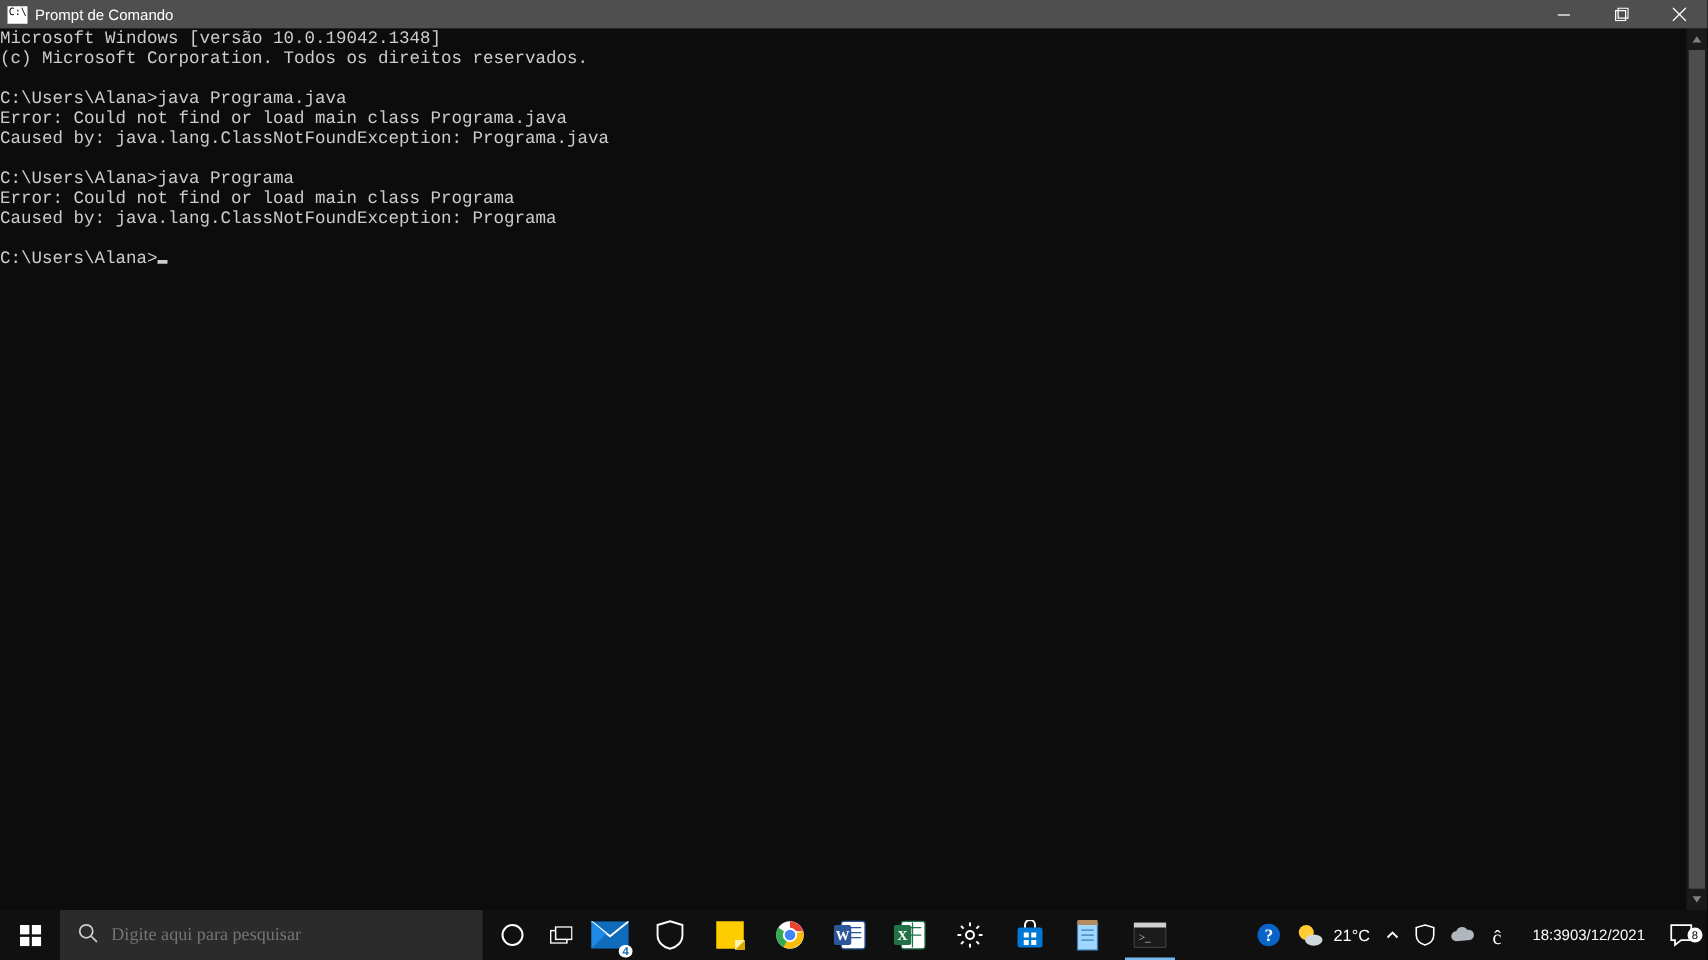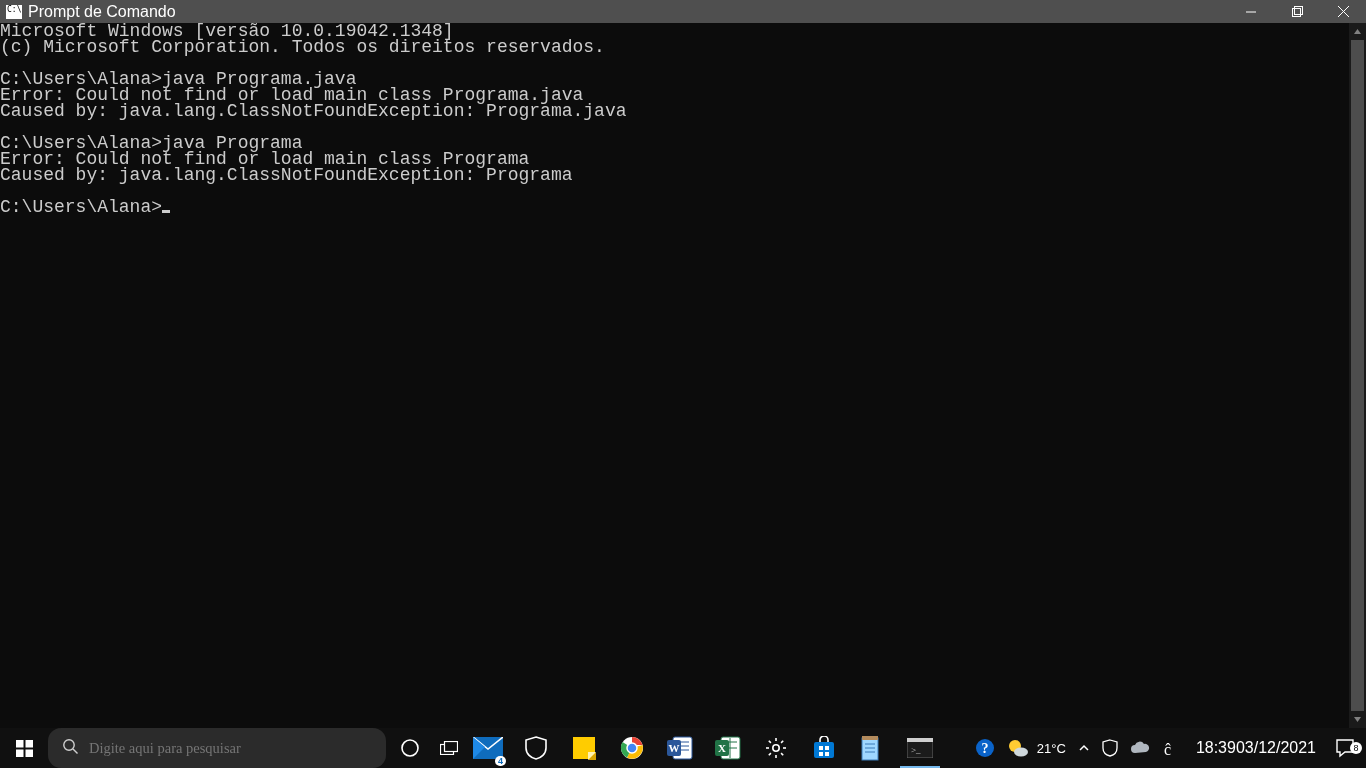--- a/index.html
+++ b/index.html
@@ -2,21 +2,21 @@
 <html><head>
 <meta charset="utf-8">
 <style>
   * { margin: 0; padding: 0; box-sizing: border-box; }
   html, body { width: 1366px; height: 768px; overflow: hidden; font-family: "Segoe UI", Tahoma, sans-serif; background:#000; }
 
   
   .titlebar {
     position: absolute; top:0; left:0; right:0; height:23px;
     background:#4f4f4f;
-    display:flex; align-items:center; color:#fff; font-size:16px;
+    display:flex; align-items:center; color:#fff; font-size:12px;
     user-select:none;
   }
   .titlebar .app-icon {
     width:16px; height:14px; margin:0 6px 0 6px;
     background:#fff; position:relative; display:inline-block;
   }
   .titlebar .app-icon::before{
     content:"C:\\"; position:absolute; top:0; left:1px;
     font-family: Consolas, monospace; font-size:8px; color:#000;
   }
@@ -30,21 +30,21 @@
 
   
   .terminal-wrap {
     position:absolute; top:23px; left:0; right:0; bottom:40px;
     background:#000;
   }
   .terminal {
     position:absolute; top:0; left:0; right:17px; bottom:0;
     background:#0c0c0c; color:#cccccc;
     font-family: Consolas, "Courier New", monospace;
-    font-size:18px; line-height:16px;
+    font-size:14px; line-height:16px;
     white-space:pre; padding:0 0 0 0;
   }
   .terminal .line { height:16px; }
   .terminal .cursor {
     display:inline-block; width:8px; height:3px; background:#cccccc;
     vertical-align:baseline; margin-bottom:-1px;
     animation: blink 1s steps(1) infinite;
   }
   @keyframes blink { 50% { opacity:0; } }
 
@@ -69,40 +69,40 @@
     position:absolute; left:0; right:0; bottom:0; height:40px;
     background:#101010; display:flex; align-items:stretch; color:#fff;
     font-size:12px;
   }
   .start-btn {
     width:48px; display:flex; align-items:center; justify-content:center;
   }
   .start-btn svg { display:block; }
   .search-box {
     width:338px; background:#2b2b2b; display:flex; align-items:center;
-    color:#cfcfcf; font-size:14.5px;border-radius:13px;
+    color:#cfcfcf; font-size:14.5px;
   }
   .search-box .search-icon { margin:0 10px 0 14px; }
   .search-box input {
     flex:1; background:transparent; border:none; outline:none;
     color:#cfcfcf; font-size:14.5px; font-family:"Segoe UI";
   }
   .cortana { width:48px; display:flex; align-items:center; justify-content:center; }
   .taskview { width:30px; display:flex; align-items:center; justify-content:center; border-left:0; }
   .task-icons { display:flex; align-items:stretch; }
   .task-icons .ti {
     width:48px; display:flex; align-items:center; justify-content:center; position:relative;
   }
   .task-icons .ti.active::after{
     content:""; position:absolute; bottom:0; left:4px; right:4px; height:2px; background:#76b9ed;
   }
   .tray { margin-left:auto; display:flex; align-items:center; gap:0; }
   .tray .tray-item { padding:0 6px; display:flex; align-items:center; justify-content:center; height:40px; }
   .tray .temp { font-size:13px; color:#fff; padding:0 6px 0 2px;text-align:center; }
-  .tray .clock { text-align:center; font-size:16px; line-height:14px; padding:0 8px; }
+  .tray .clock { text-align:center; font-size:12px; line-height:14px; padding:0 8px; }
   .tray .notif { width:42px; display:flex; align-items:center; justify-content:center; position:relative; }
   .tray .notif .badge {
     position:absolute; bottom:4px; right:4px; background:#fff; color:#000;
     border-radius:8px; font-size:9px; min-width:12px; height:12px;
     display:flex; align-items:center; justify-content:center; padding:0 2px;
   }
 </style>
 </head>
 <body>
 

